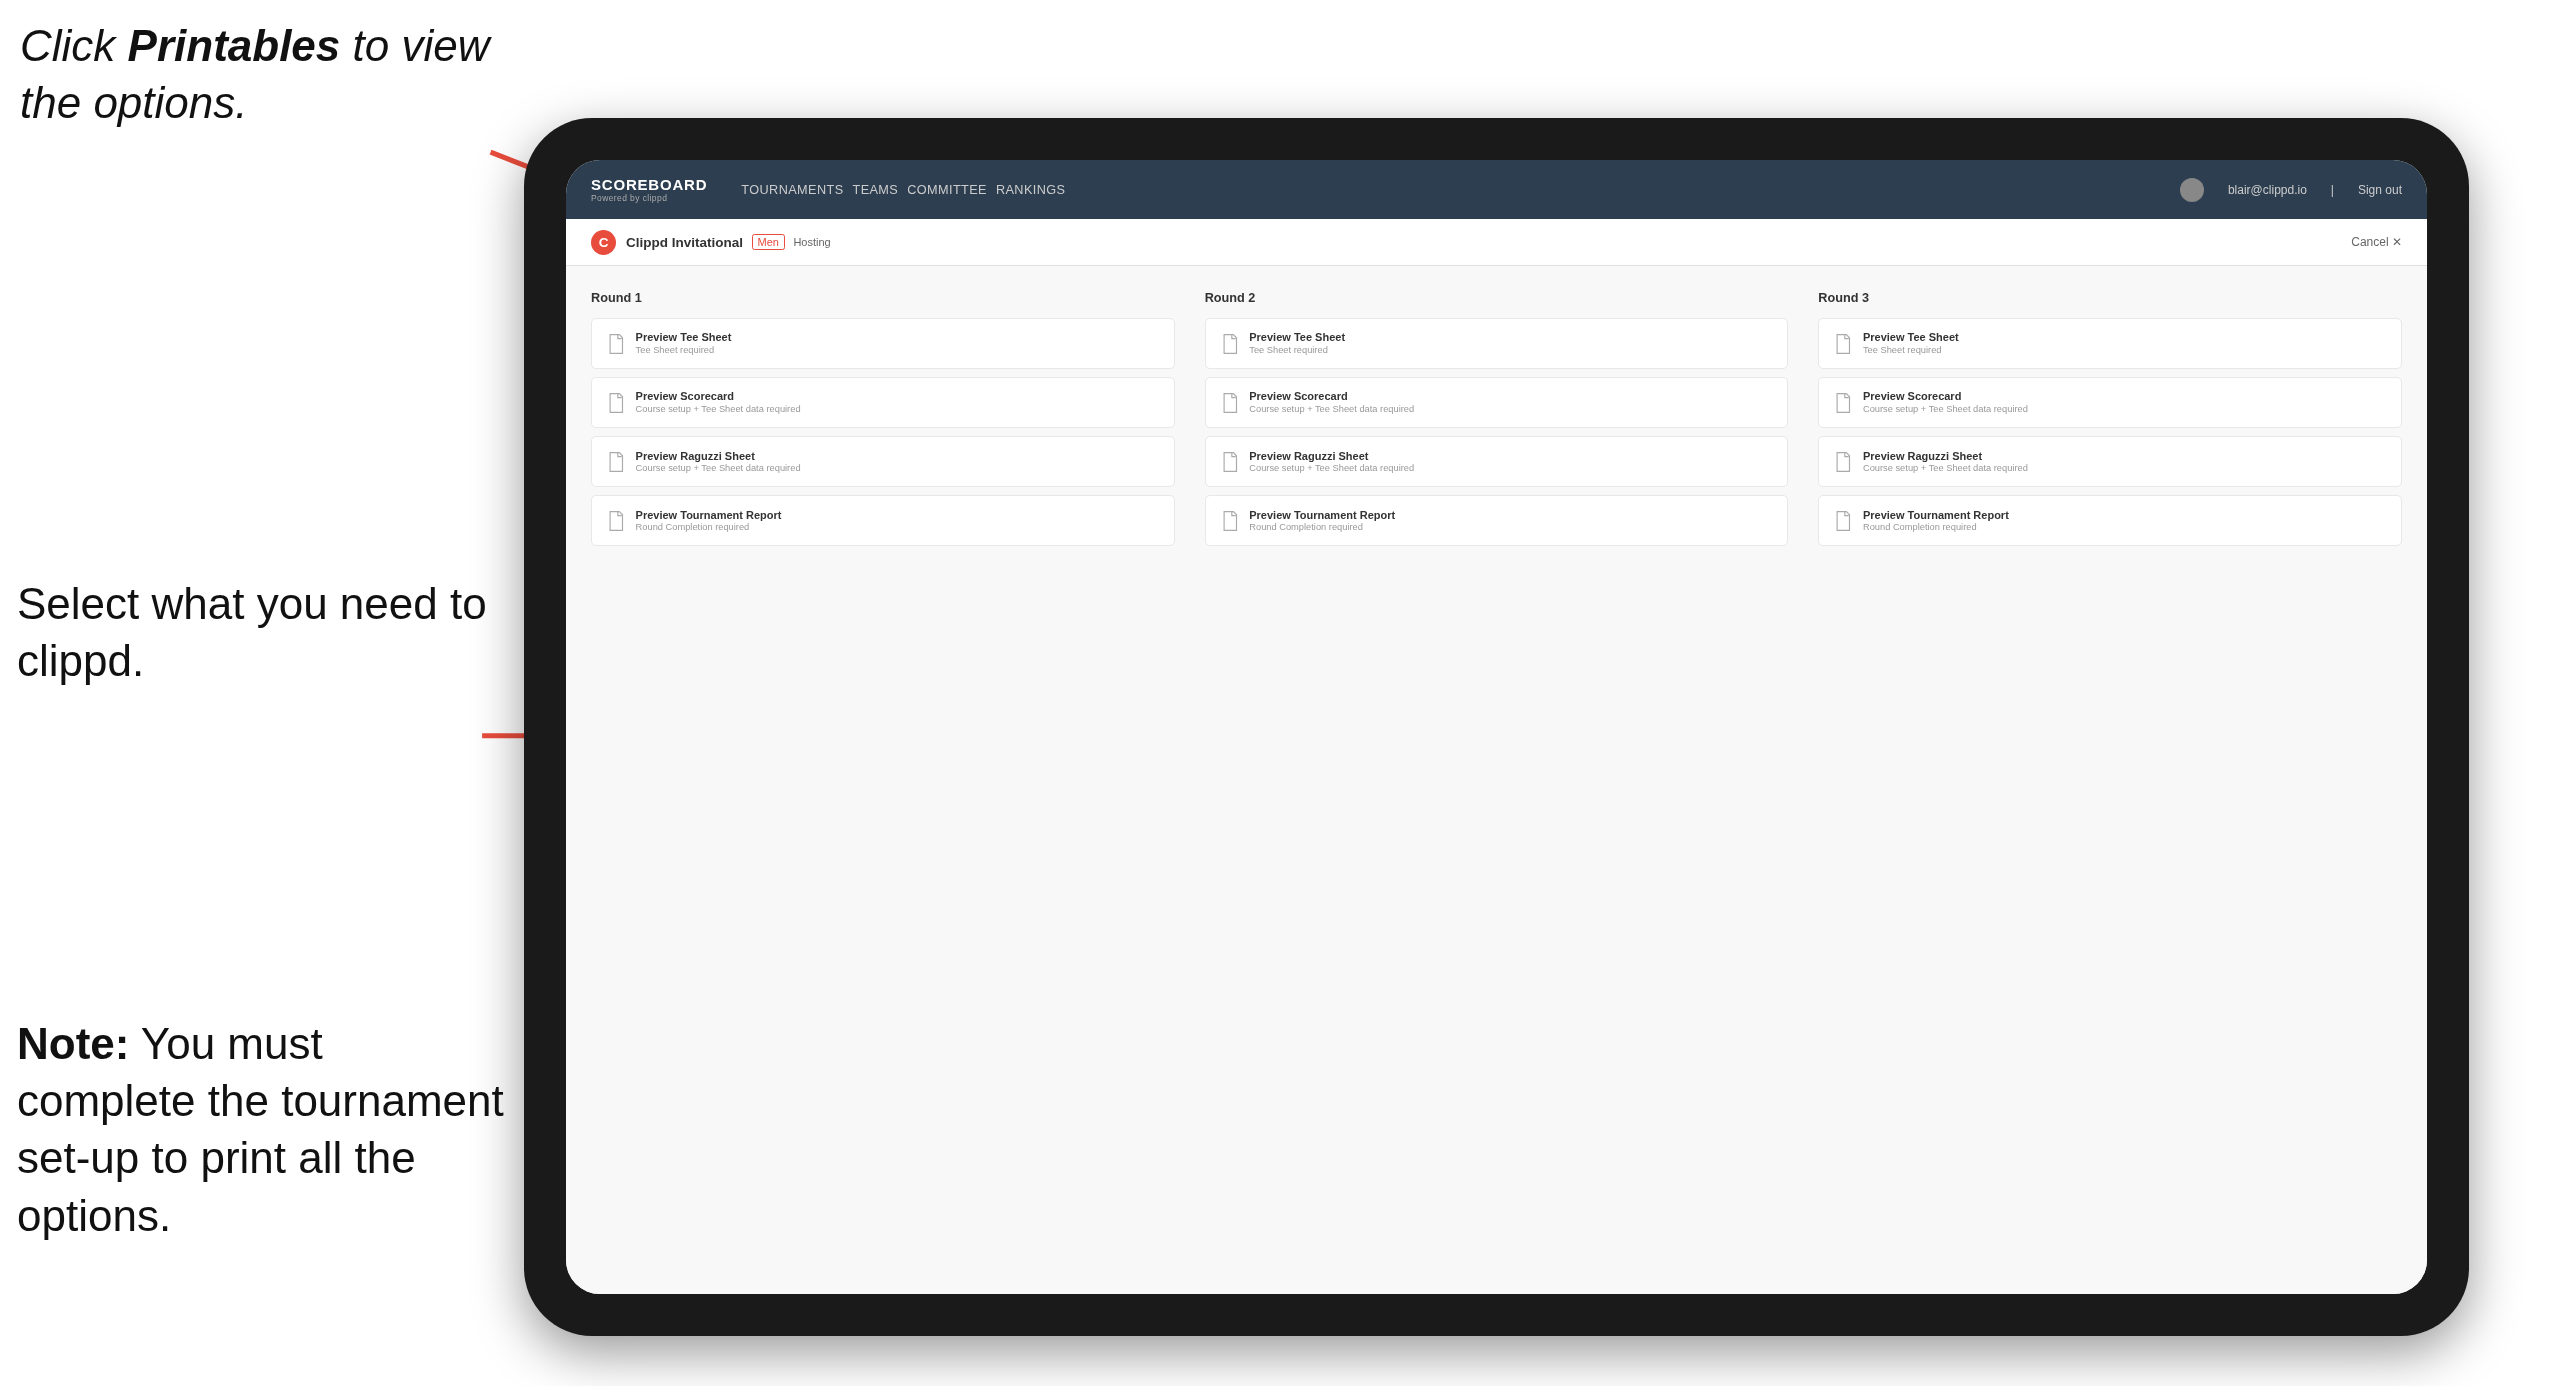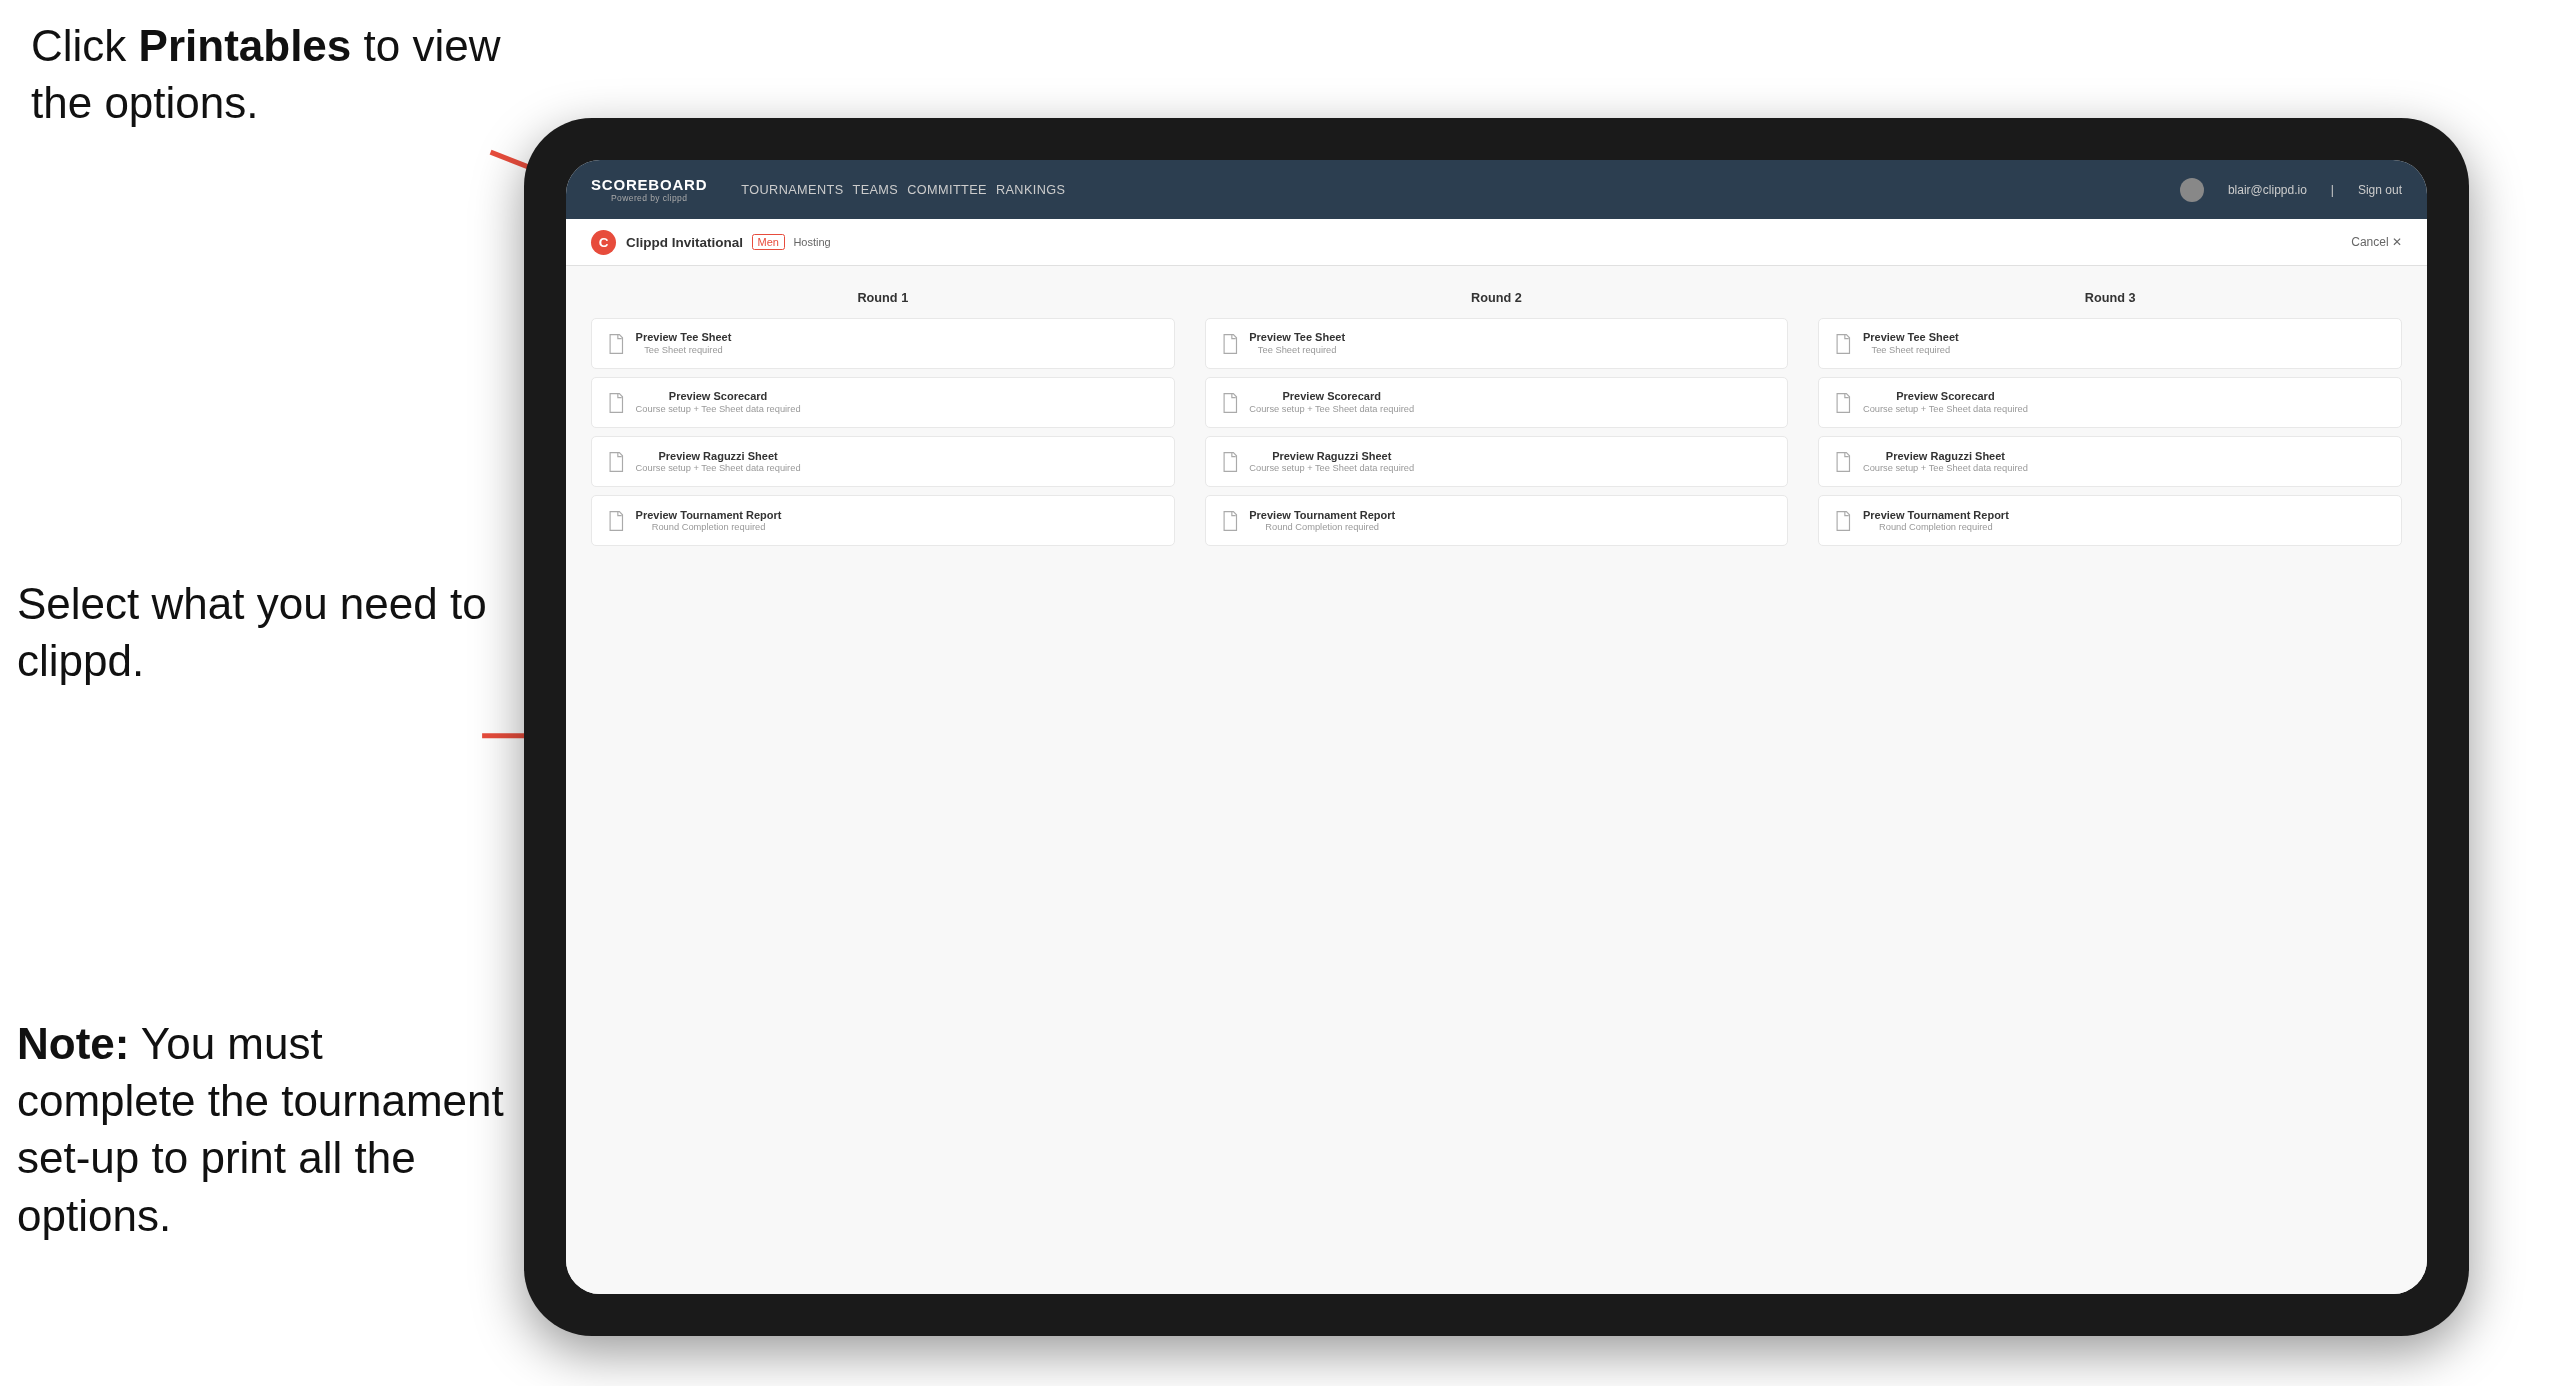--- a/index.html
+++ b/index.html
@@ -16,22 +16,23 @@
     .annotation {
       position: absolute;
       font-size: 44px;
       line-height: 1.3;
       color: #111;
     }
     .annotation strong { font-weight: 700; }
 
     .annotation-top {
       top: 17px;
-      left: 31px;
+      left: 20px;
       width: 491px;
+      font-style: italic;
     }
     .annotation-middle {
       top: 575px;
       left: 17px;
       width: 491px;
     }
     .annotation-bottom {
       top: 1015px;
       left: 17px;
       width: 491px;
@@ -50,21 +51,20 @@
     .tablet-frame {
       position: absolute;
       top: 118px;
       left: 524px;
       width: 1945px;
       height: 1218px;
       background: #1a1a1a;
       border-radius: 68px;
       padding: 42px;
       box-shadow: 0 17px 51px rgba(0,0,0,0.4);
-      text-align: center;
     }
 
     .tablet-screen {
       width: 100%;
       height: 100%;
       background: #f5f5f5;
       border-radius: 34px;
       overflow: hidden;
       display: flex;
       flex-direction: column;

